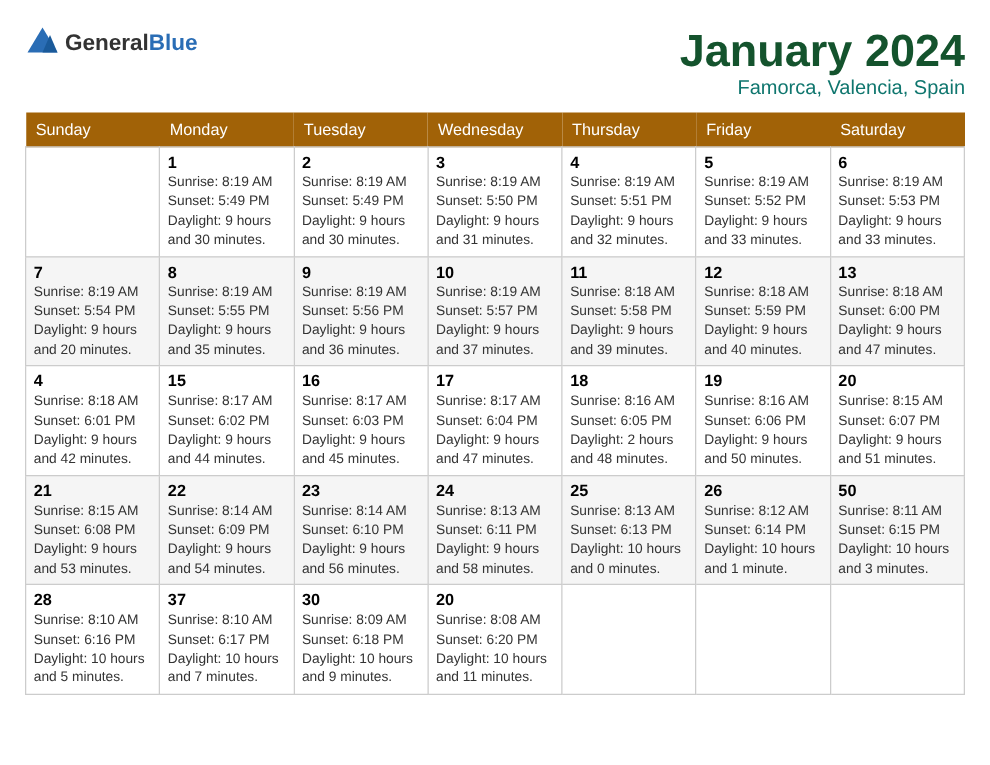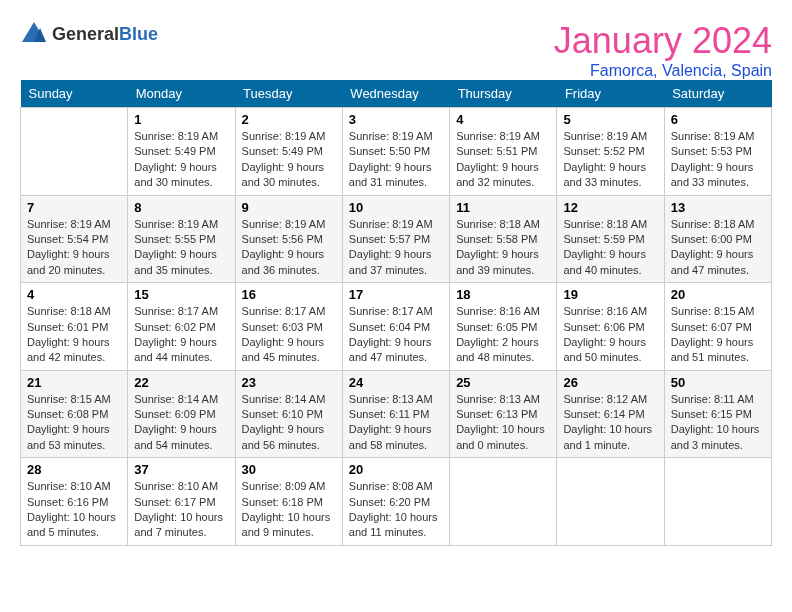--- a/index.html
+++ b/index.html
@@ -7,20 +7,21 @@
       font-family: Arial, sans-serif;
       background: #fff;
       width: 792px;
       min-height: 612px;
       padding: 20px;
     }
     .header-area {
       display: flex;
       justify-content: space-between;
       align-items: flex-start;
+      margin-bottom: 10px;
     }
     .logo {
       display: flex;
       align-items: center;
       gap: 4px;
     }
     .logo-text-general {
       font-size: 18px;
       font-weight: bold;
       color: #333;
@@ -32,35 +33,35 @@
     }
     .logo-icon {
       width: 28px;
       height: 28px;
     }
     .title-area {
       text-align: right;
     }
     .month-title {
       font-size: 36px;
-      color: #ec4899;
-      font-weight: normal;
+      color: #14532d;
+      font-weight: bold;
       text-align: right;
     }
     .location-title {
       font-size: 16px;
-      color: #1d4ed8;
+      color: #0f766e;
     }
     table {
       width: 100%;
       border-collapse: collapse;
       font-size: 11px;
     }
     thead tr th {
-      background: #0369a1;
+      background: #a16207;
       color: #fff;
       text-align: left;
       padding: 6px 8px;
       font-size: 13px;
       font-weight: normal;
     }
     tbody tr td {
       border: 1px solid #ccc;
       vertical-align: top;
       padding: 4px 6px;

